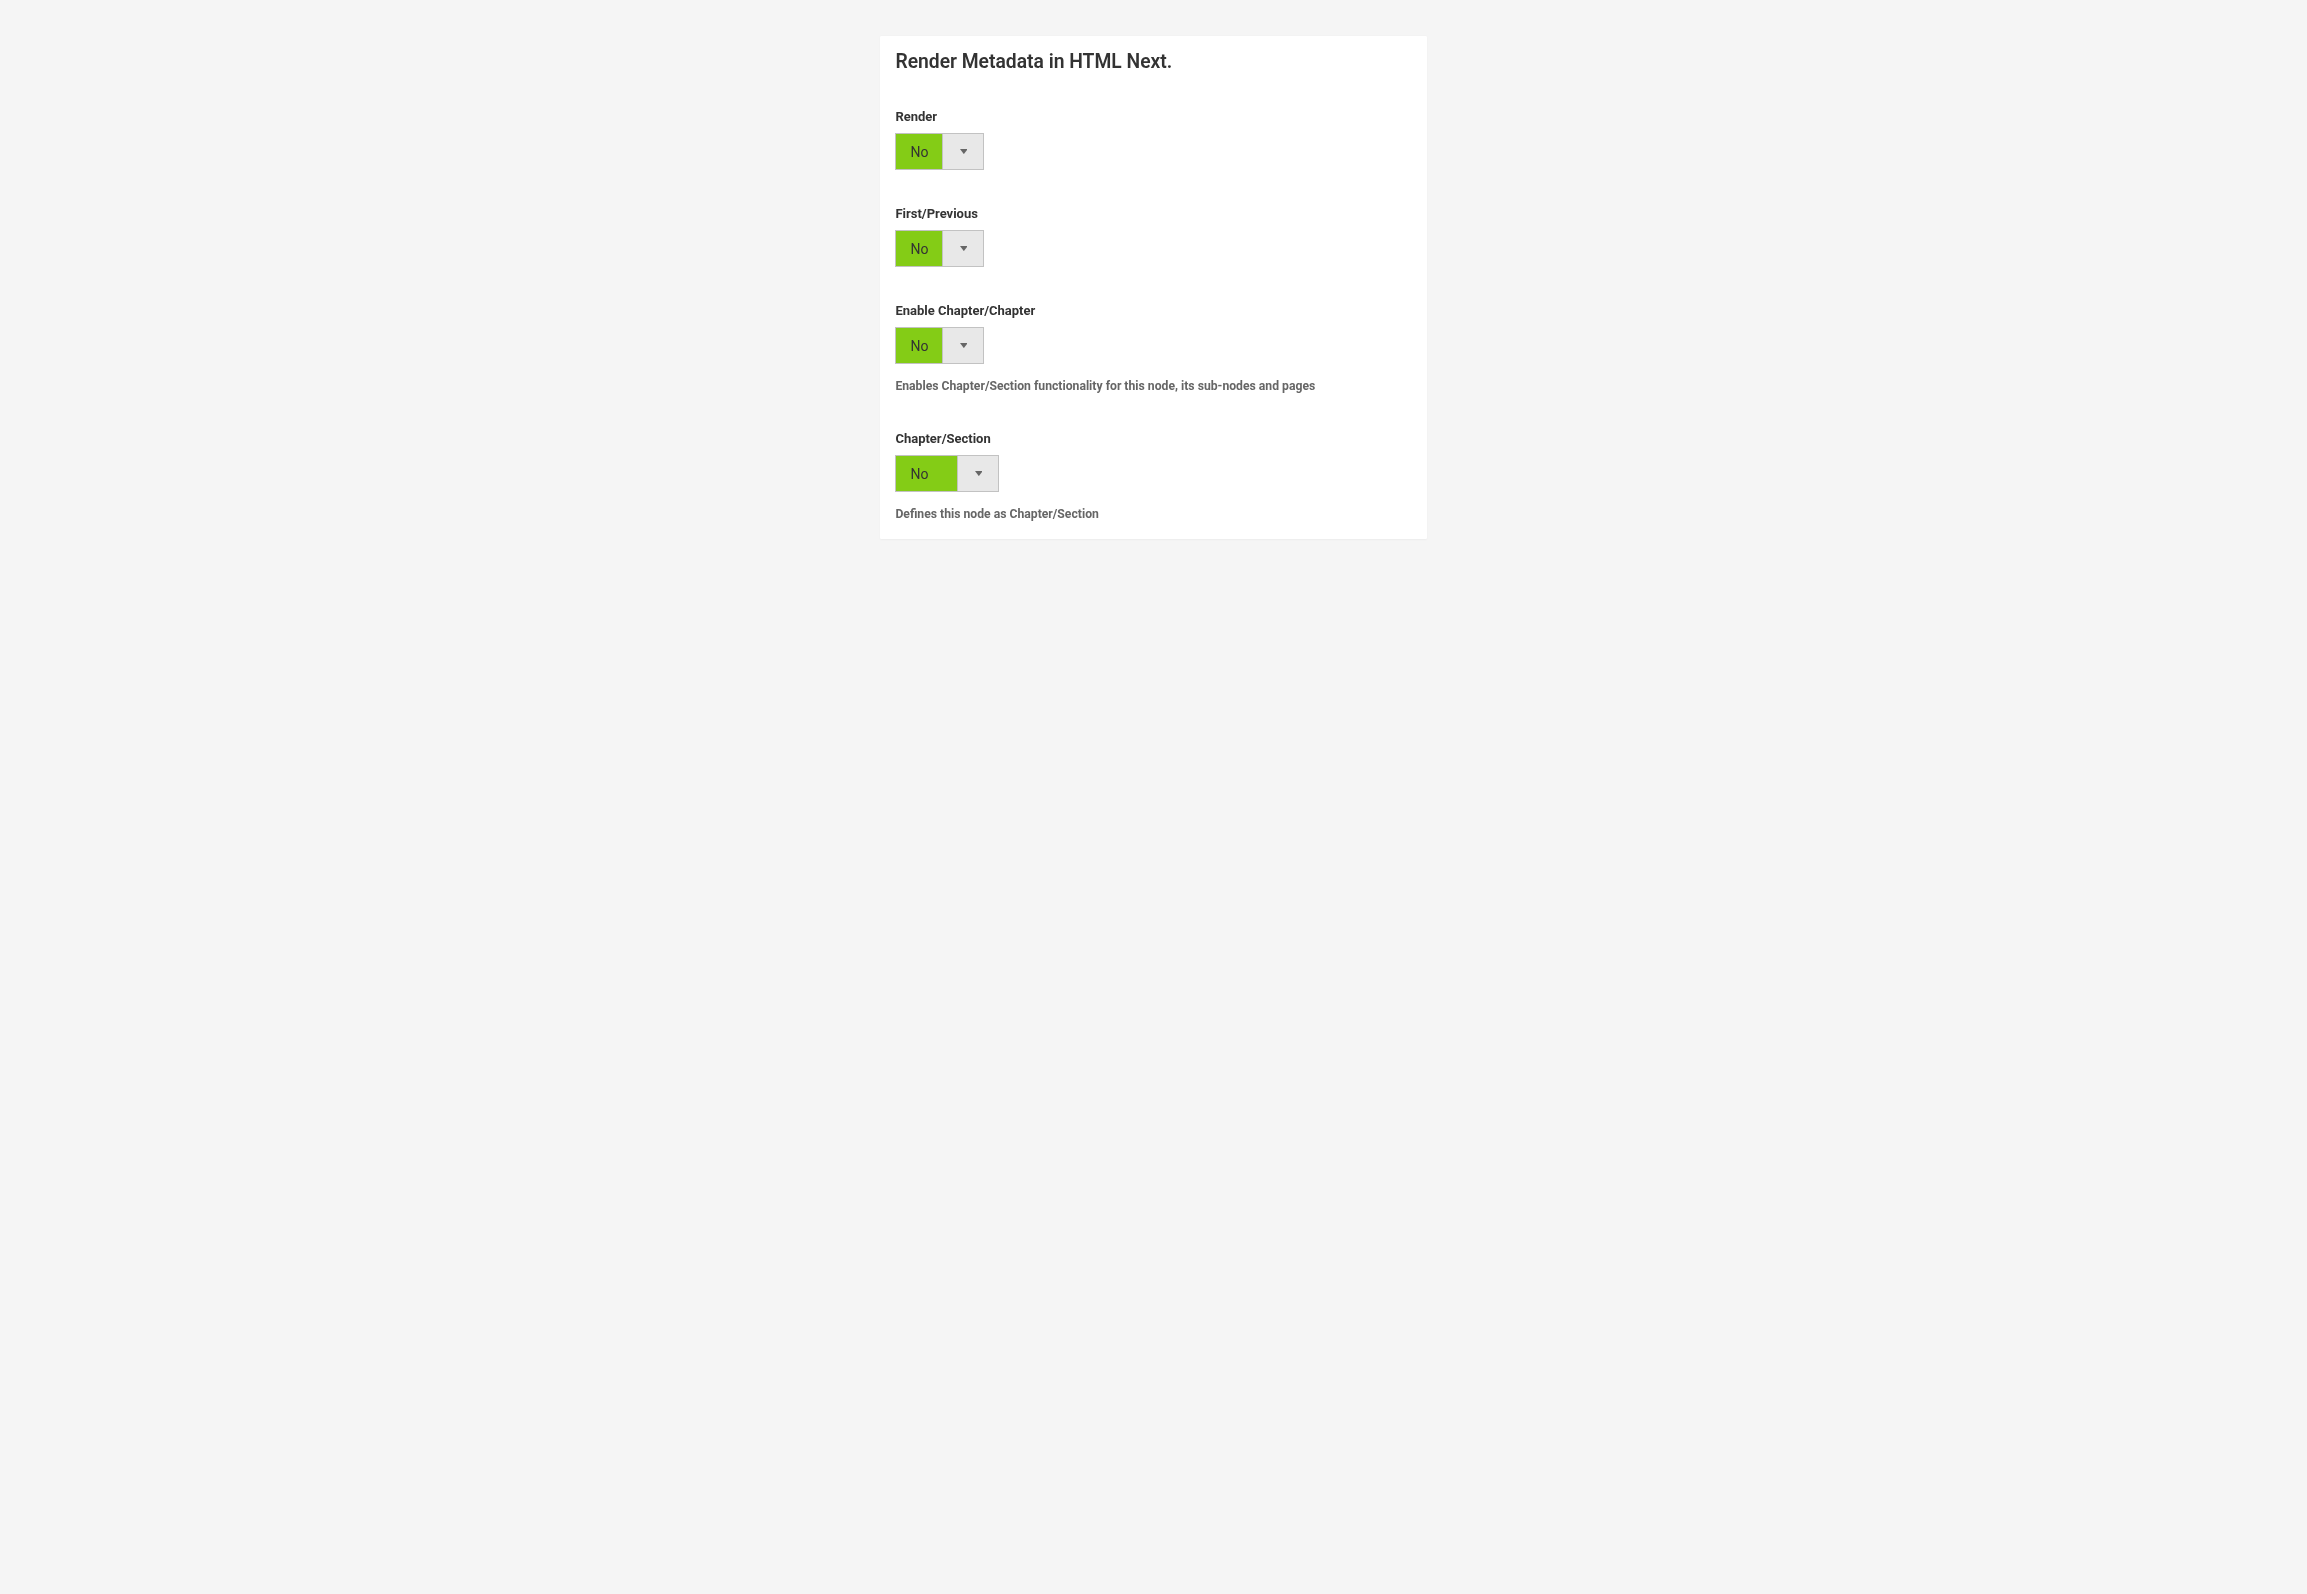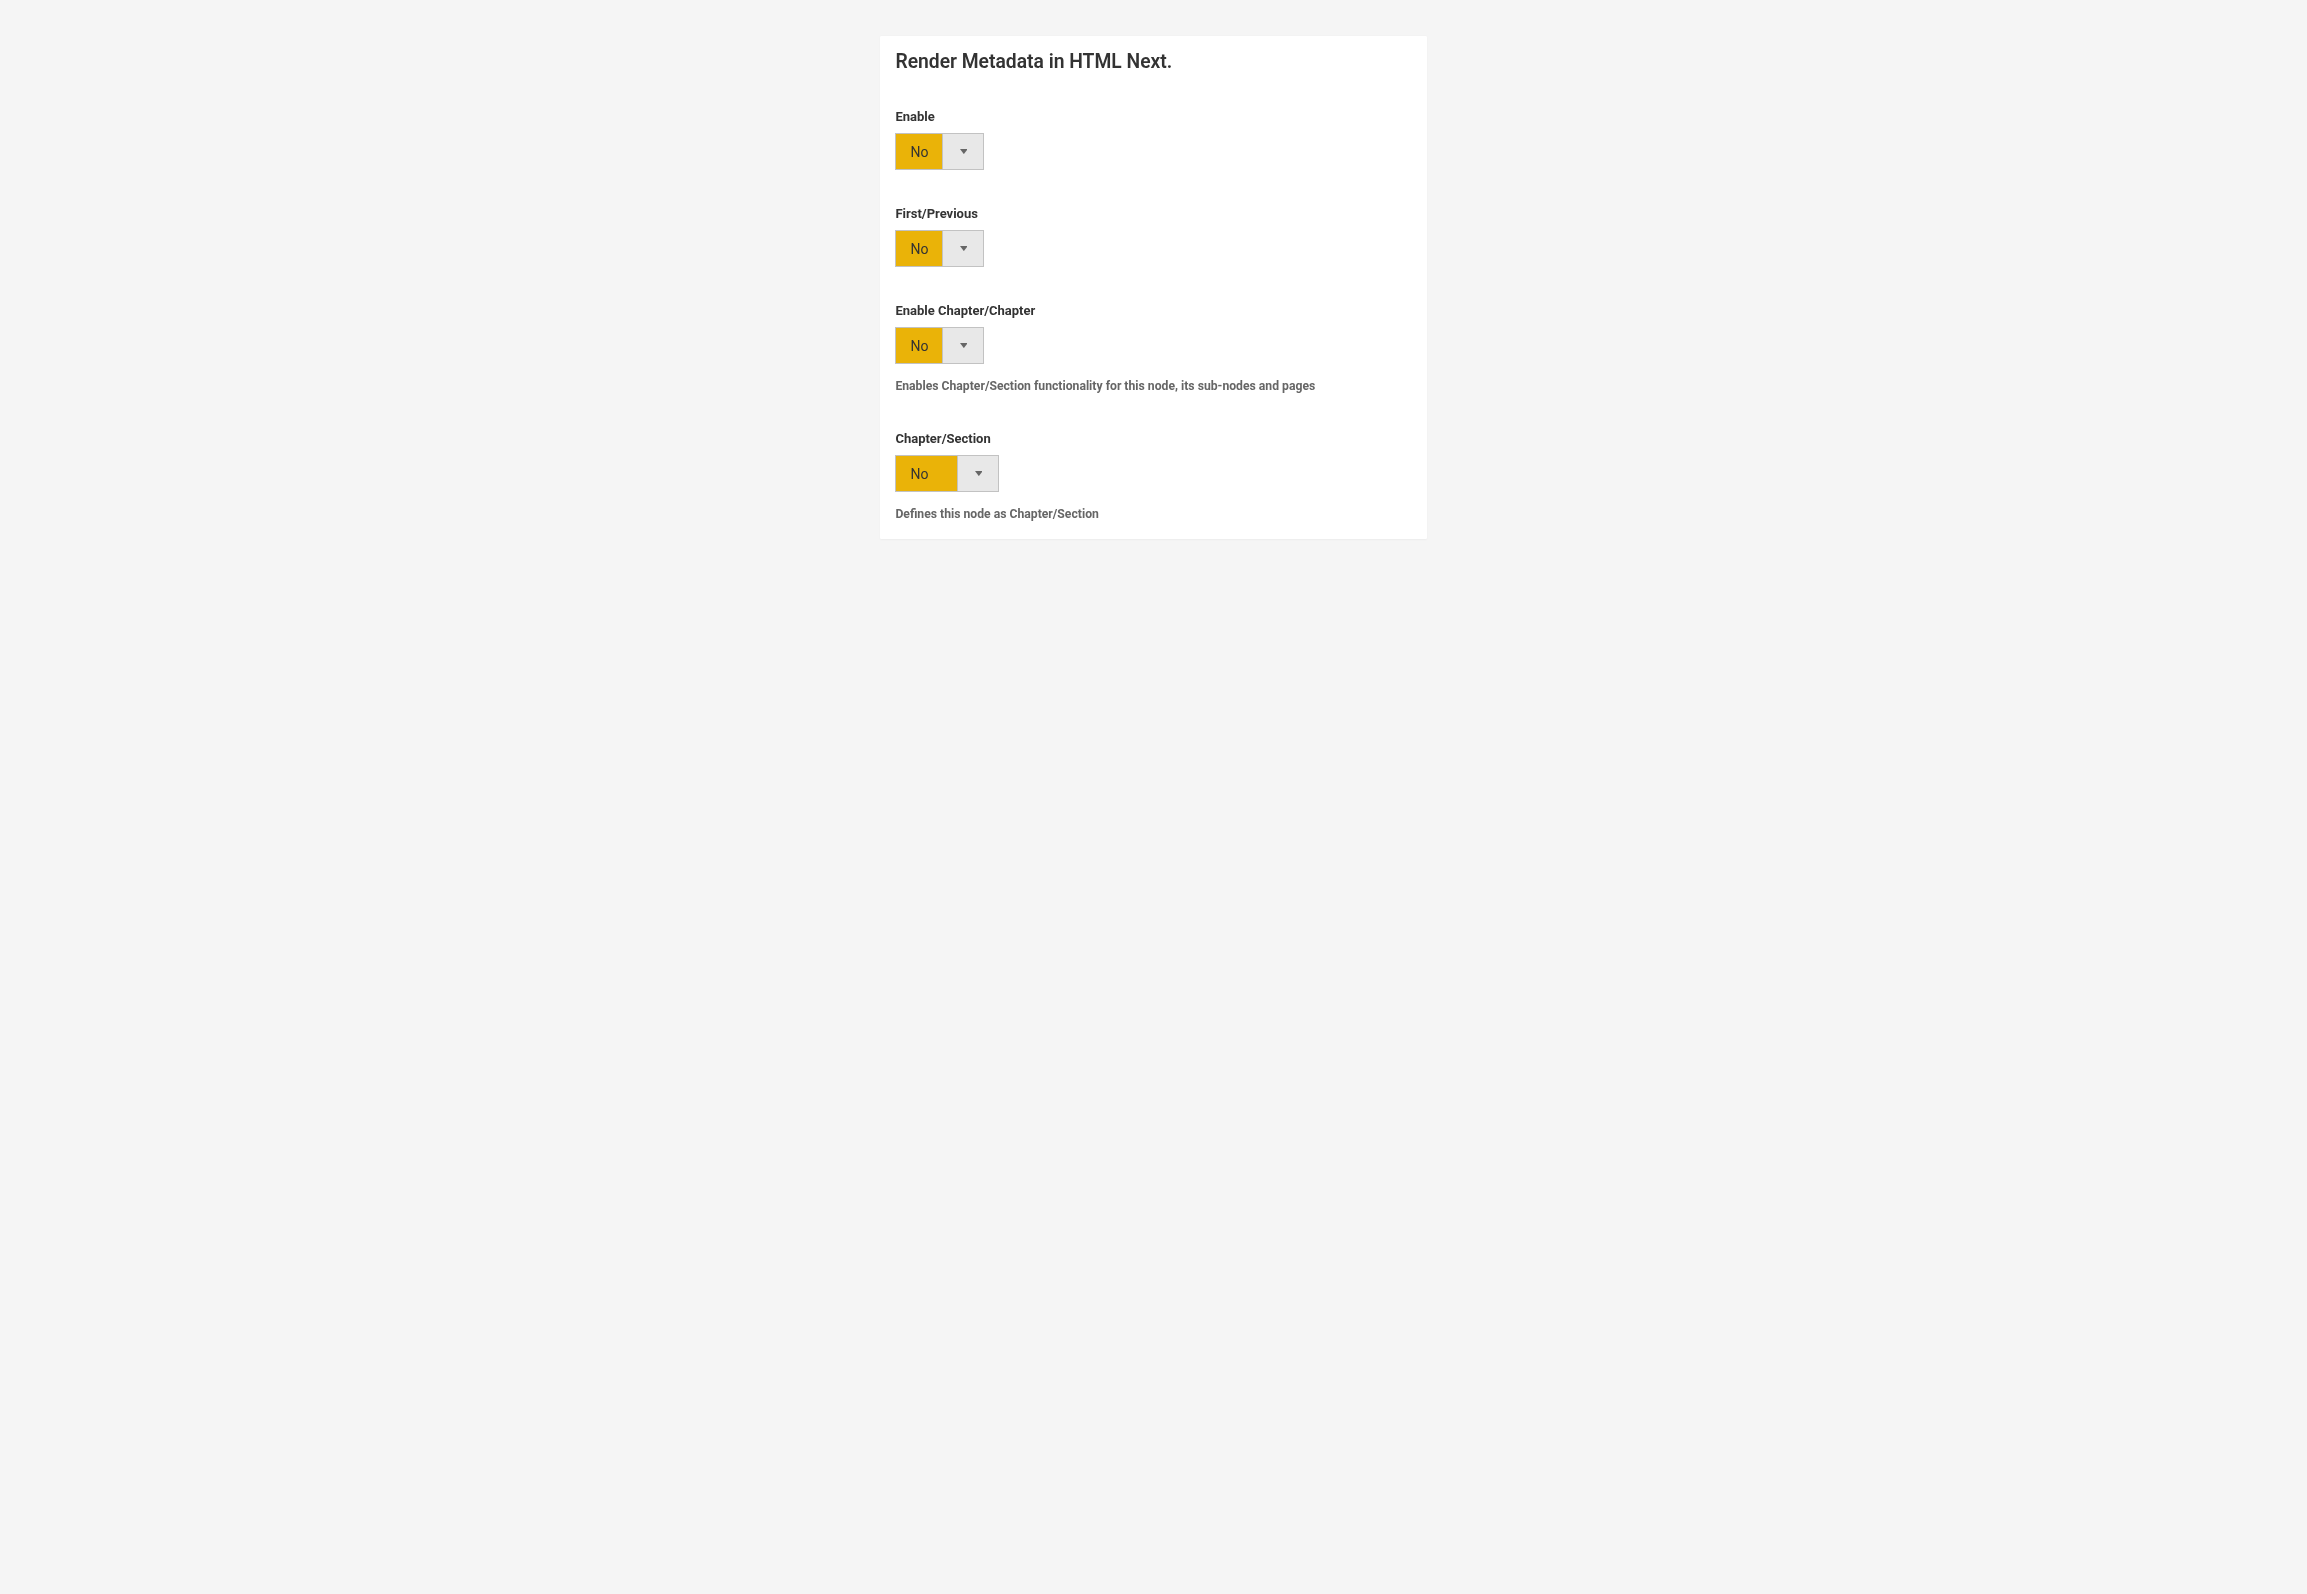--- a/index.html
+++ b/index.html
@@ -40,21 +40,21 @@
     .field-label {
       font-size: 13px;
       font-weight: 700;
       color: #333333;
       margin-bottom: 9px;
       display: block;
     }
     .dropdown {
       display: inline-flex;
       border: 0.6px solid #c2c2c2;
-      background: #eab308;
+      background: #84cc16;
       cursor: pointer;
       height: 37px;
       align-items: stretch;
     }
     .dropdown-value {
       font-size: 14px;
       color: #333333;
       padding: 0 14px;
       display: flex;
       align-items: center;
@@ -84,21 +84,21 @@
       min-width: 61px;
     }
   </style>
 </head>
 <body>
 
 <div class="panel">
   <h2 class="panel-title">Render Metadata in HTML Next.</h2>
 
   <div class="field">
-    <label class="field-label">Enable</label>
+    <label class="field-label">Render</label>
     <div class="dropdown">
       <span class="dropdown-value">No</span>
       <span class="dropdown-arrow">
         <svg viewBox="0 0 12 8">
             <path d="M0 0 L12 0 L6 8 Z"></path>
           </svg>
       </span>
     </div>
   </div>
 

